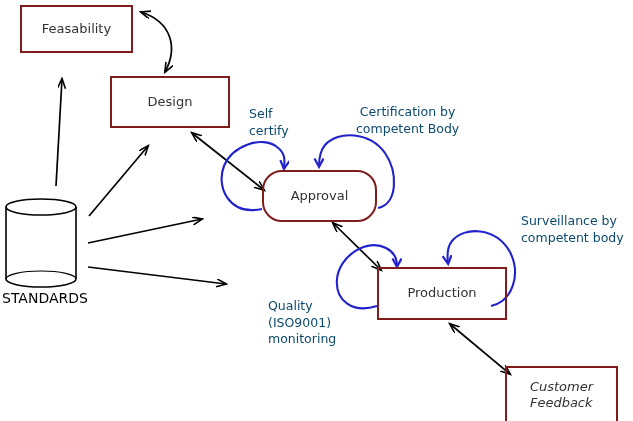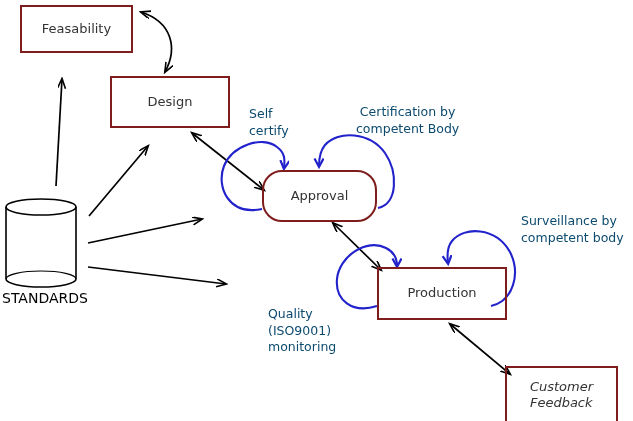--- a/index.html
+++ b/index.html
@@ -135,17 +135,17 @@
 
   <div class="edge-label" style="left:249px; top:106px;">Self
 certify</div>
 
   <div class="edge-label" style="left:356px; top:104px;text-align:center;">Certification by
 competent Body</div>
 
   <div class="edge-label" style="left:521px; top:213px;">Surveillance by
 competent body</div>
 
-  <div class="edge-label" style="left:268px; top:306px;">Quality
+  <div class="edge-label" style="left:268px; top:298px;">Quality
 (ISO9001)
 monitoring</div>
 
 </div>
 
 </body></html>

